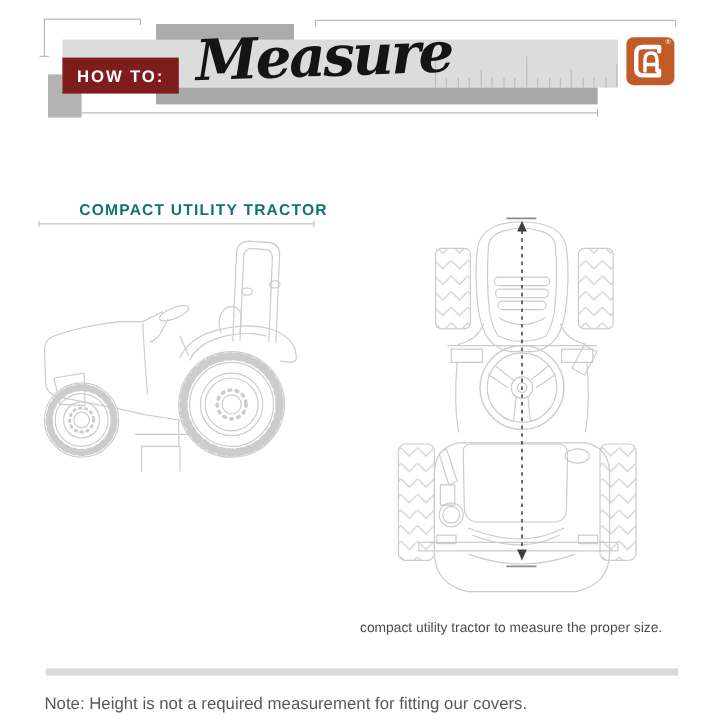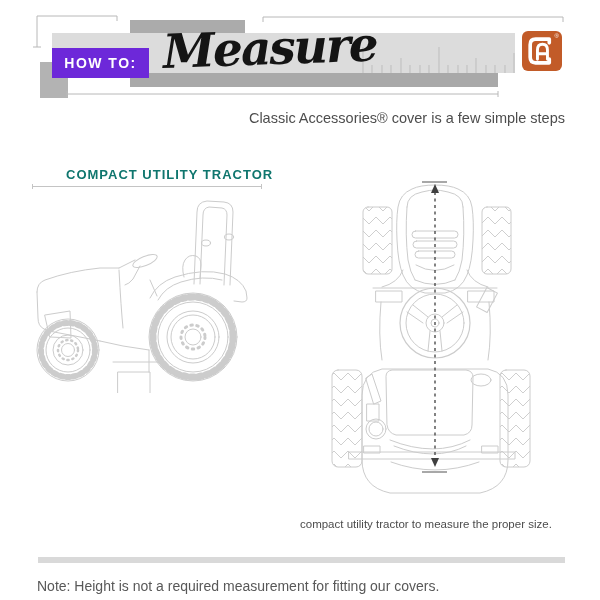--- a/index.html
+++ b/index.html
@@ -9,21 +9,21 @@
   }
   .abs{position:absolute;}
 
   
   .rect-top-center{left:130px;top:20px;width:115px;height:26px;background:#ababab;z-index:1;}
   .rect-left-small{left:40px;top:62px;width:28px;height:36px;background:#b3b3b3;z-index:1;}
   .band-light{left:52px;top:33px;width:463px;height:40px;background:#dcdcdc;z-index:2;}
   .band-dark{left:130px;top:73px;width:368px;height:14px;background:#a9a9a9;z-index:2;}
   .header-lines{left:0;top:0;z-index:3;}
   .howto-box{
-    left:52px;top:48px;width:97px;height:30px;background:#6d28d9;z-index:4;
+    left:52px;top:48px;width:97px;height:30px;background:#7f1d1d;z-index:4;
     display:flex;align-items:center;justify-content:center;
     color:#ffffff;font-weight:bold;font-size:14px;letter-spacing:1.5px;
   }
   .measure-title{
     left:162px;top:24px;z-index:5;color:#141414;
     font-family:"DejaVu Serif", serif;font-style:italic;font-weight:bold;
     font-size:47px;letter-spacing:-2px;transform:rotate(-2deg);transform-origin:left top;
     white-space:nowrap;
   }
   .logo{
@@ -82,21 +82,20 @@
   <svg width="40" height="40" viewBox="0 0 44 44">
     <g fill="none" stroke="#ffffff" stroke-linecap="round" stroke-linejoin="round">
       <path d="M30,9 L15,9 Q9,9 9,15 L9,29 Q9,35 15,35 L30,35 M30,9 L30,13 M30,35 L30,31" stroke-width="4"></path>
       <path d="M17,31 L17,21 Q17,14.5 22.5,14.5 Q28,14.5 28,21 L28,31 M17,25 L28,25" stroke-width="3.2"></path>
     </g>
   </svg>
   <span class="rmark">®</span>
 </div>
 
 <div class="abs intro">
-  <div>Classic Accessories® cover is a few simple steps</div>
 </div>
 
 <div class="abs section-label">COMPACT UTILITY TRACTOR</div>
 <div class="abs section-rule"></div>
 <div class="abs section-rule-tick" style="left:32px;"></div>
 <div class="abs section-rule-tick" style="left:261px;"></div>
 
 <svg class="abs" style="left:25px;top:188px;" width="250" height="205" viewBox="0 0 250 205">
   <g fill="none" stroke="#cccccc" stroke-width="1" stroke-linecap="round" stroke-linejoin="round">
 

